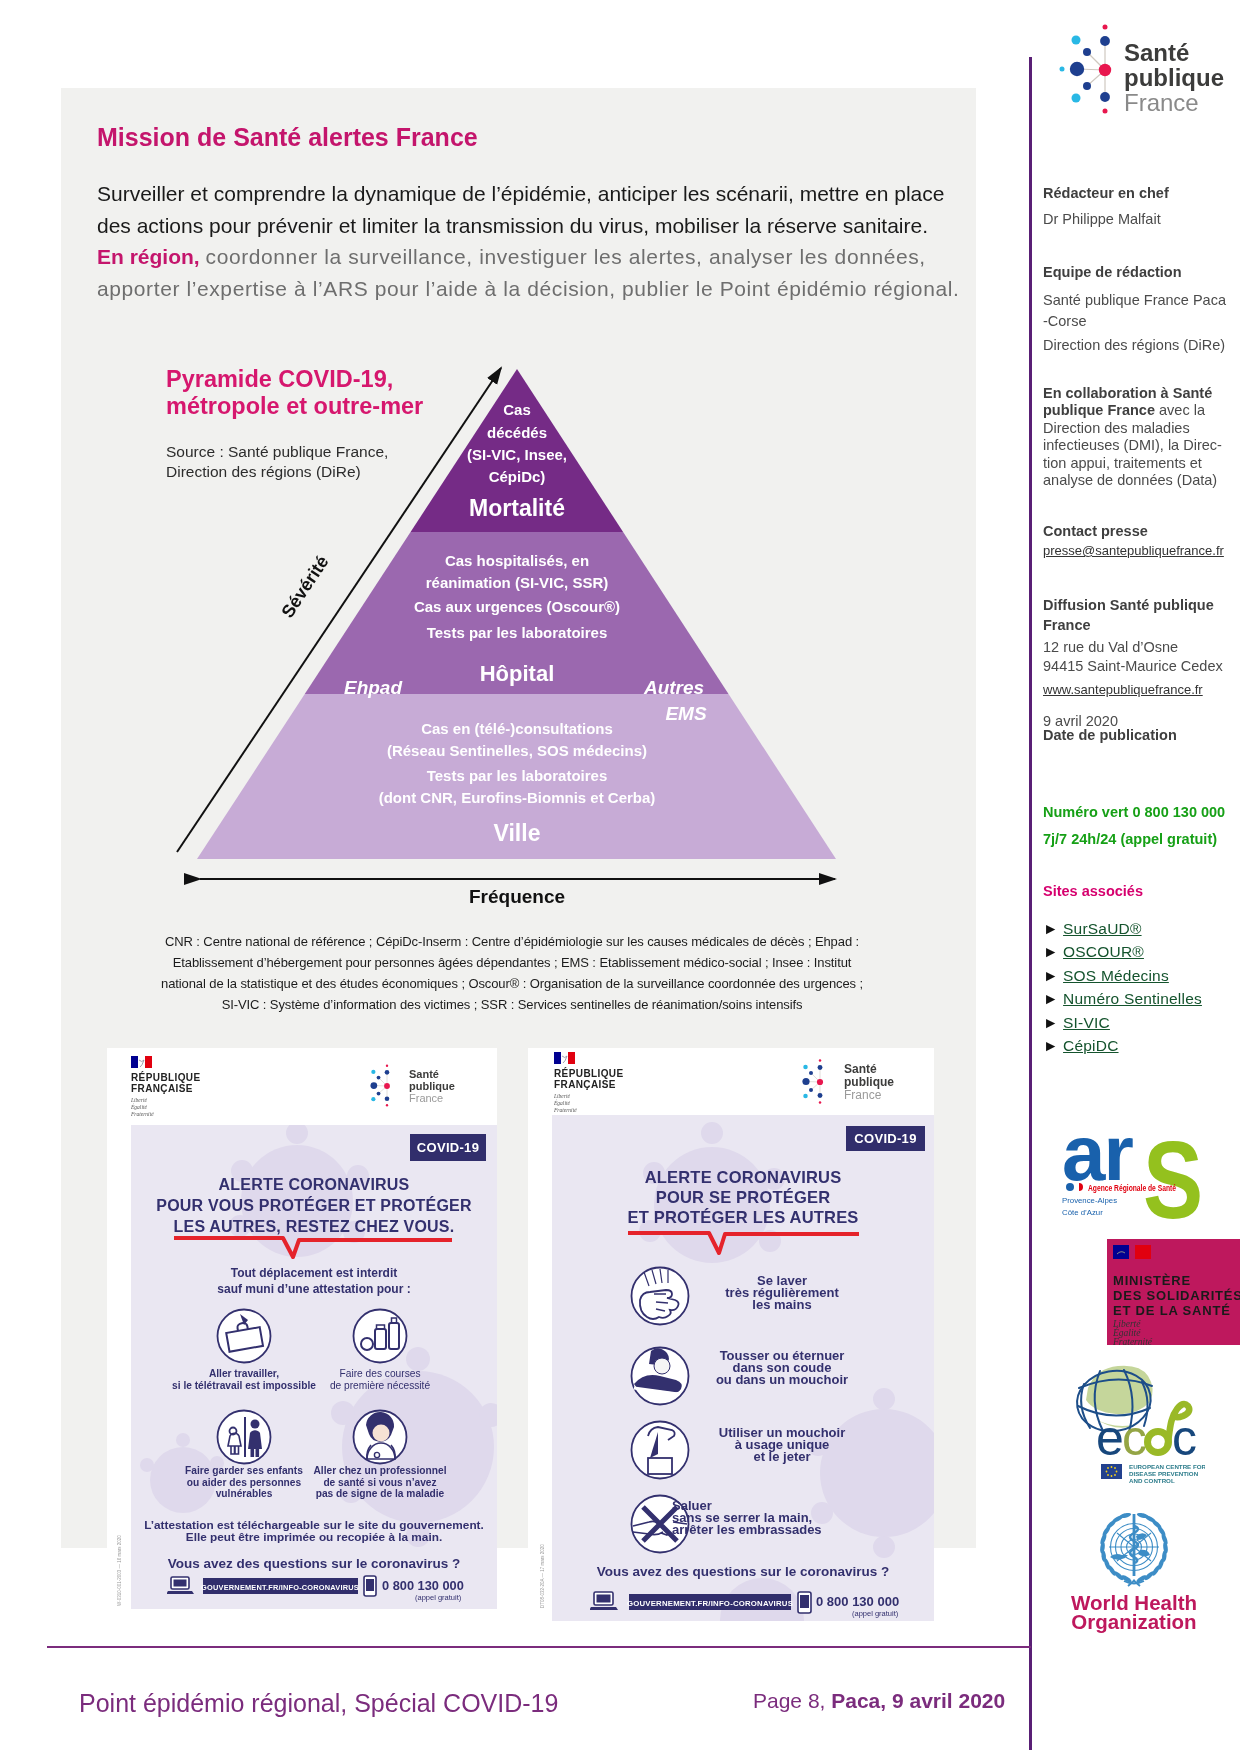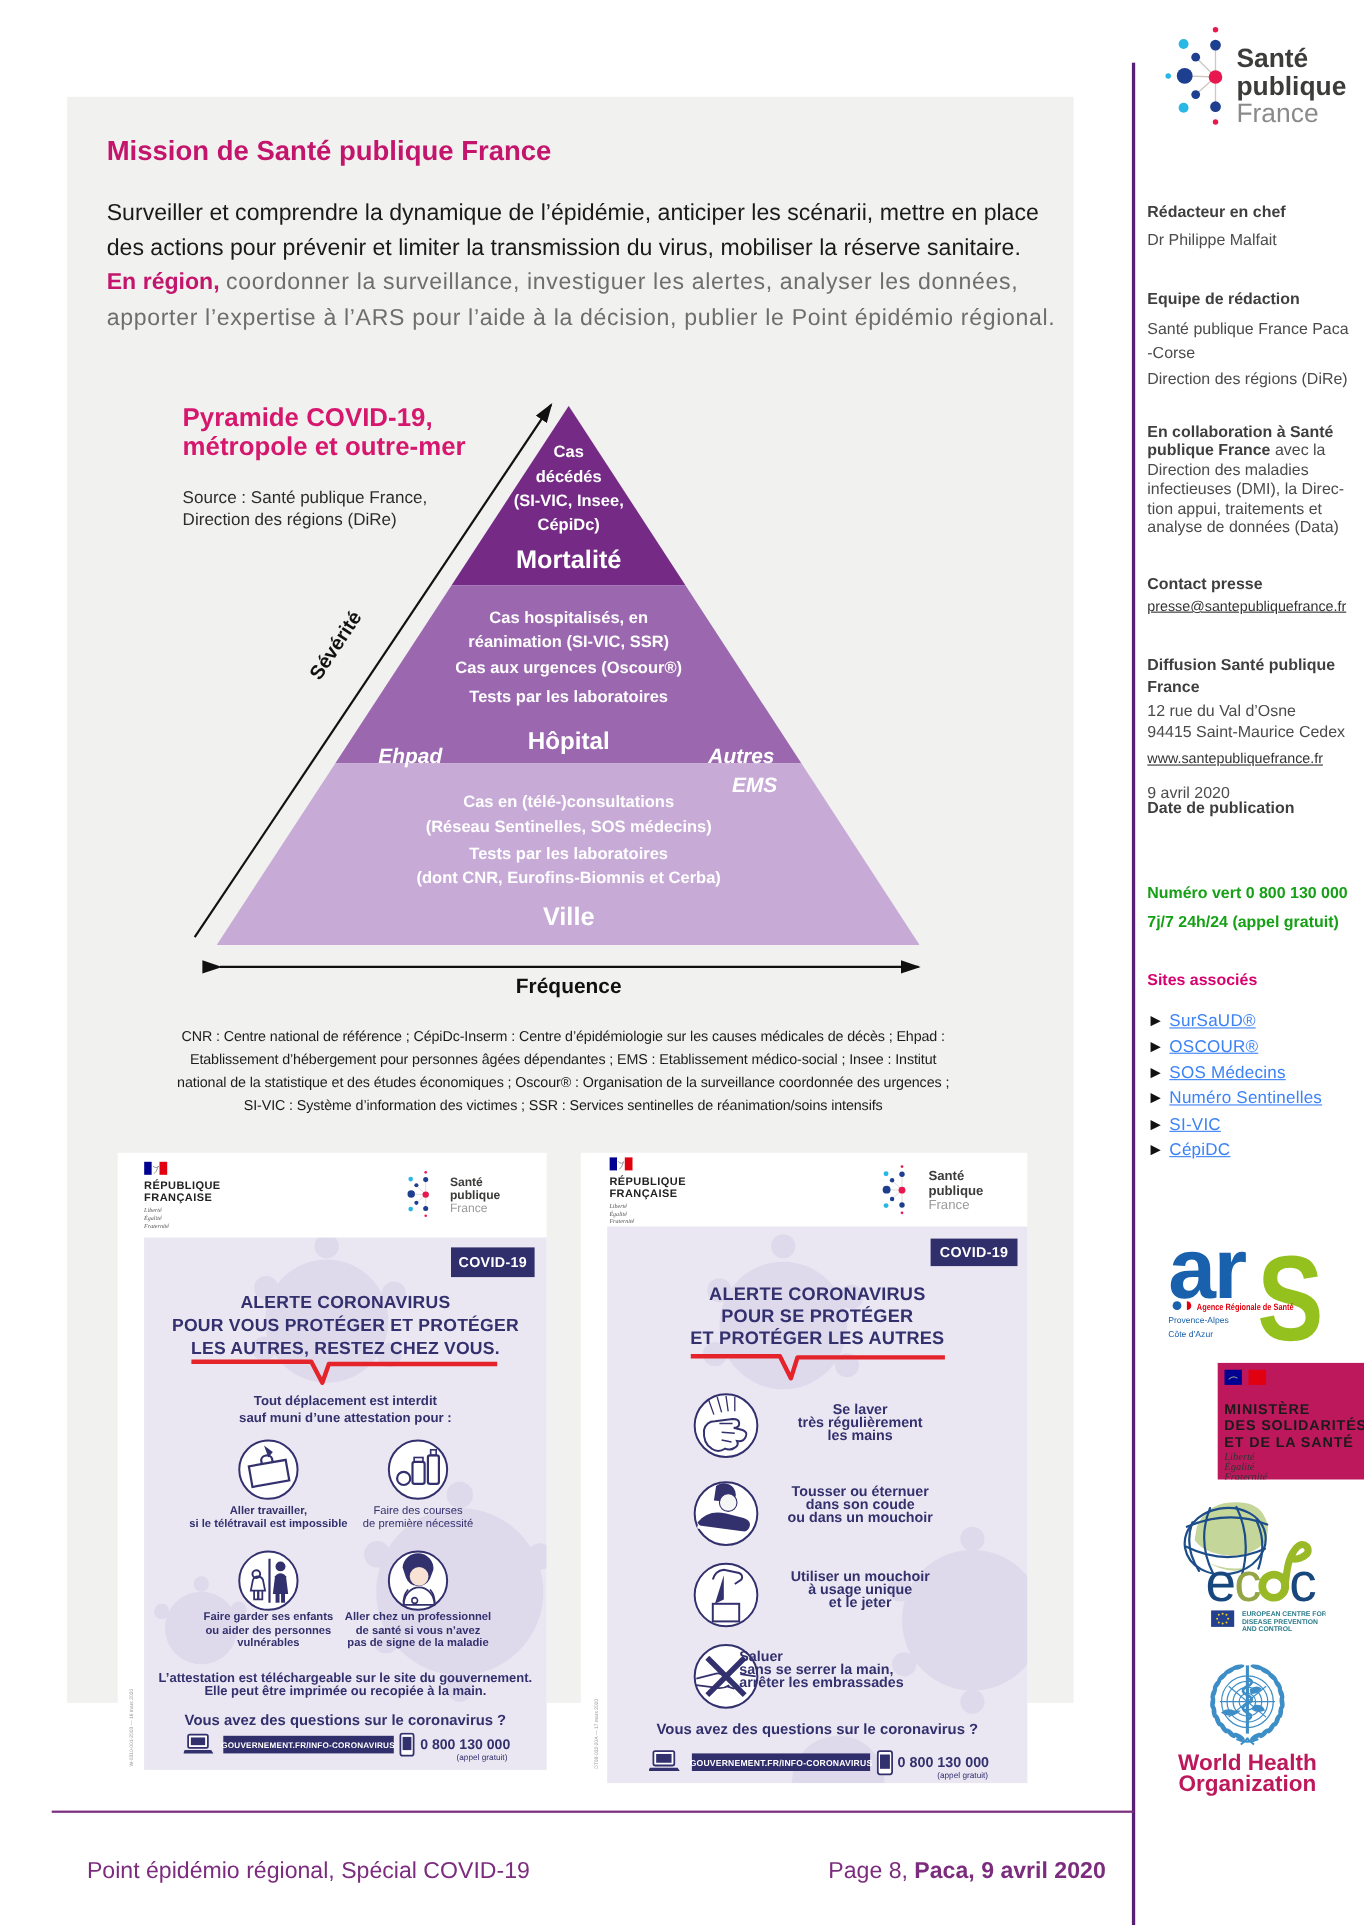--- a/index.html
+++ b/index.html
@@ -7,25 +7,25 @@
      font-family:"Liberation Sans",sans-serif;overflow:hidden;}
 .abs{position:absolute;}
 .panel{left:61px;top:88px;width:915px;height:1460px;background:#f1f1ef;}
 .vline{left:1029px;top:57px;width:3px;height:1693px;background:#591f75;}
 .hline{left:47px;top:1646px;width:984px;height:2px;background:#7b2c7d;}
 .title{left:97px;top:123px;font-size:25px;font-weight:bold;color:#c4156c;}
 .intro{left:97px;top:178px;font-size:21px;line-height:31.6px;color:#1a1a1a;white-space:nowrap;}
 .intro .gr{color:#6e6e6e;letter-spacing:0.6px;}
 .intro .mg{color:#c4156c;font-weight:bold;}
 .legend{left:122px;top:931px;width:780px;text-align:center;font-size:13px;letter-spacing:-0.1px;line-height:21px;color:#1c1c1c;white-space:nowrap;}
-.footL{left:79px;top:1689px;font-size:21px;color:#7b2c7d;text-align:center;}
+.footL{left:79px;top:1689px;font-size:25px;color:#7b2c7d;text-align:center;}
 
 .sb{left:1043px;width:190px;font-size:14.5px;color:#4b4b4b;}
 .sb b{color:#3f3f3f;}
-.link{color:#3b82f6;text-decoration:underline;}
+.link{color:#14532d;text-decoration:underline;}
 .mail{font-size:13px;color:#333;text-decoration:underline;}
 .green{color:#16a016;font-weight:bold;}
 .sites{color:#d6006e;font-weight:bold;}
 .arrow{display:inline-block;color:#111;}
 </style>
 </head>
 <body>
 <div class="abs panel"></div>
 <div class="abs vline"></div>
 <div class="abs hline"></div>
@@ -47,21 +47,21 @@
 <circle cx="37" cy="72" r="4" fill="#1e3f8f"></circle>
 <circle cx="27" cy="55" r="7.2" fill="#1e3f8f"></circle>
 <circle cx="26" cy="26" r="4.5" fill="#29b8e5"></circle>
 <circle cx="26" cy="84" r="4.5" fill="#29b8e5"></circle>
 <circle cx="12" cy="55" r="2.5" fill="#29b8e5"></circle>
 <text x="74" y="47" font-size="24" font-weight="bold" fill="#3c3c3b" font-family="Liberation Sans">Santé</text>
 <text x="74" y="72" font-size="24" font-weight="bold" fill="#3c3c3b" font-family="Liberation Sans">publique</text>
 <text x="74" y="97" font-size="24" fill="#8a8a8a" font-family="Liberation Sans">France</text>
 </svg>
 
-<div class="abs title">Mission de Santé publique France</div>
+<div class="abs title">Mission de Santé alertes France</div>
 <div class="abs intro">Surveiller et comprendre la dynamique de l’épidémie, anticiper les scénarii, mettre en place<br>
 des actions pour prévenir et limiter la transmission du virus, mobiliser la réserve sanitaire.<br>
 <span class="mg">En région,</span> <span class="gr">coordonner la surveillance, investiguer les alertes, analyser les données,</span><br>
 <span class="gr">apporter l’expertise à l’ARS pour l’aide à la décision, publier le Point épidémio régional.</span></div>
 
 <svg class="abs" style="left:90px;top:350px" width="870" height="580" viewBox="90 350 870 580">
 <defs>
 <clipPath id="tri">
         <polygon points="517,369 197,859 836,859"></polygon>
       </clipPath>

